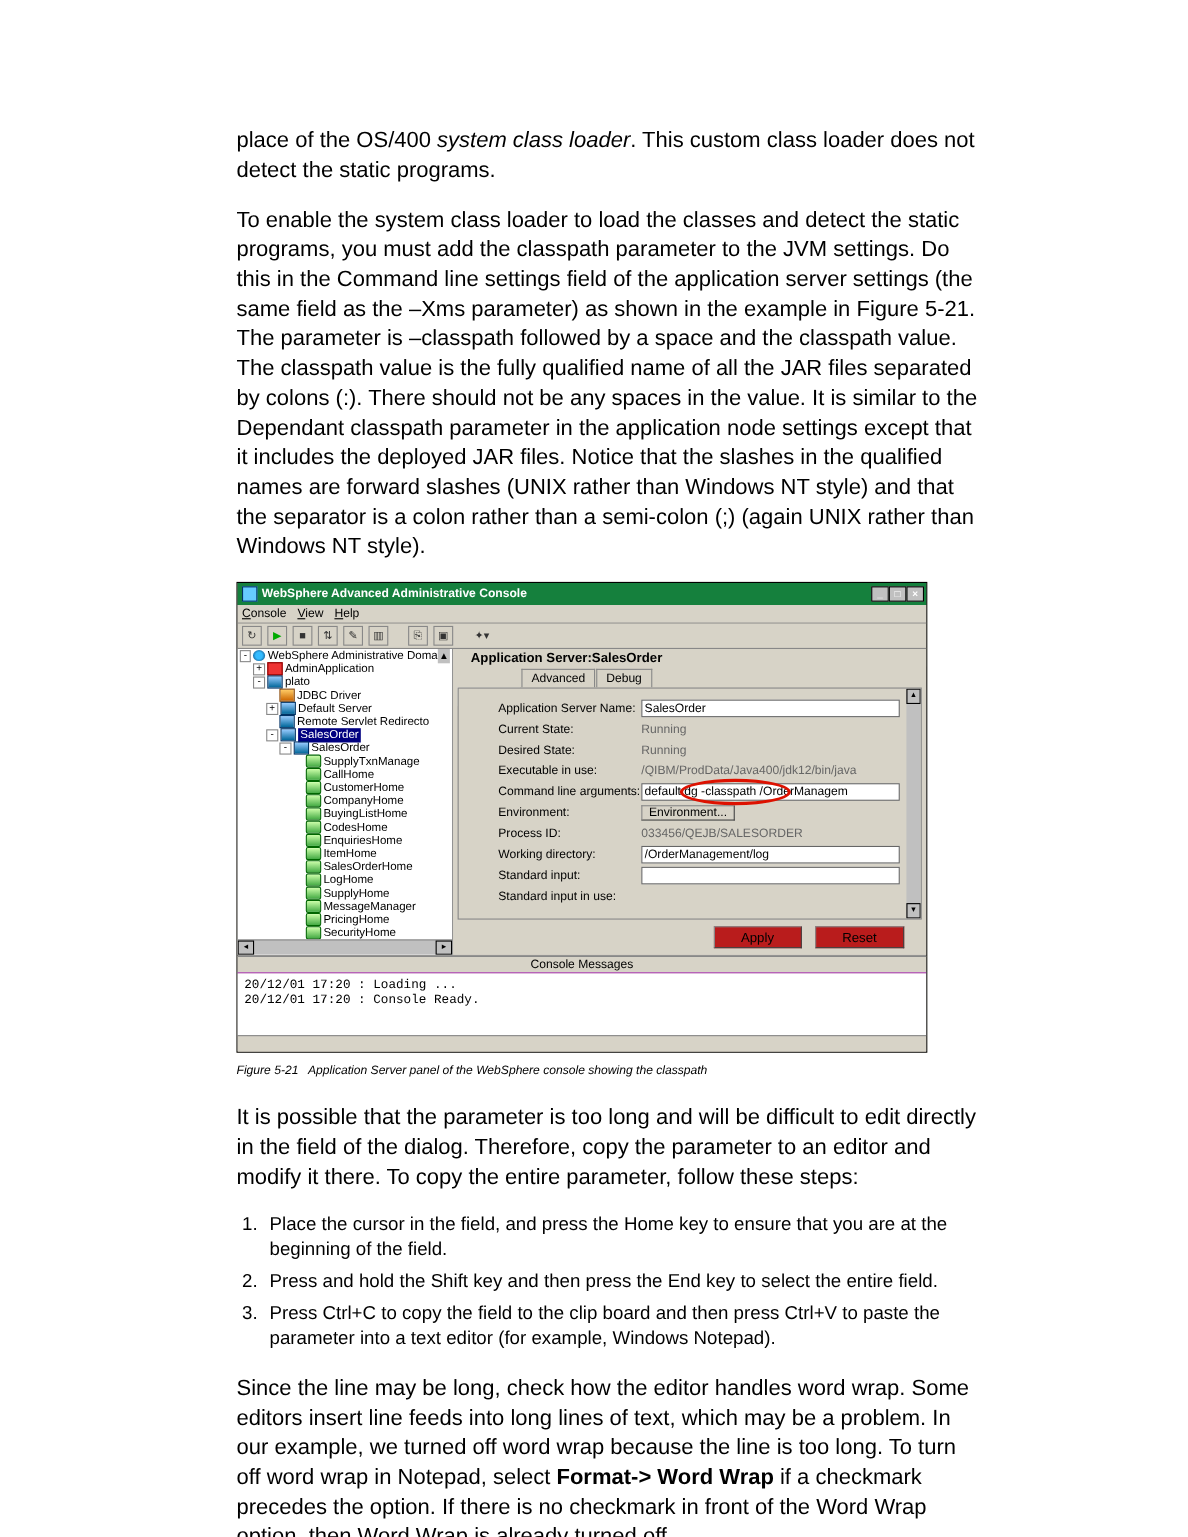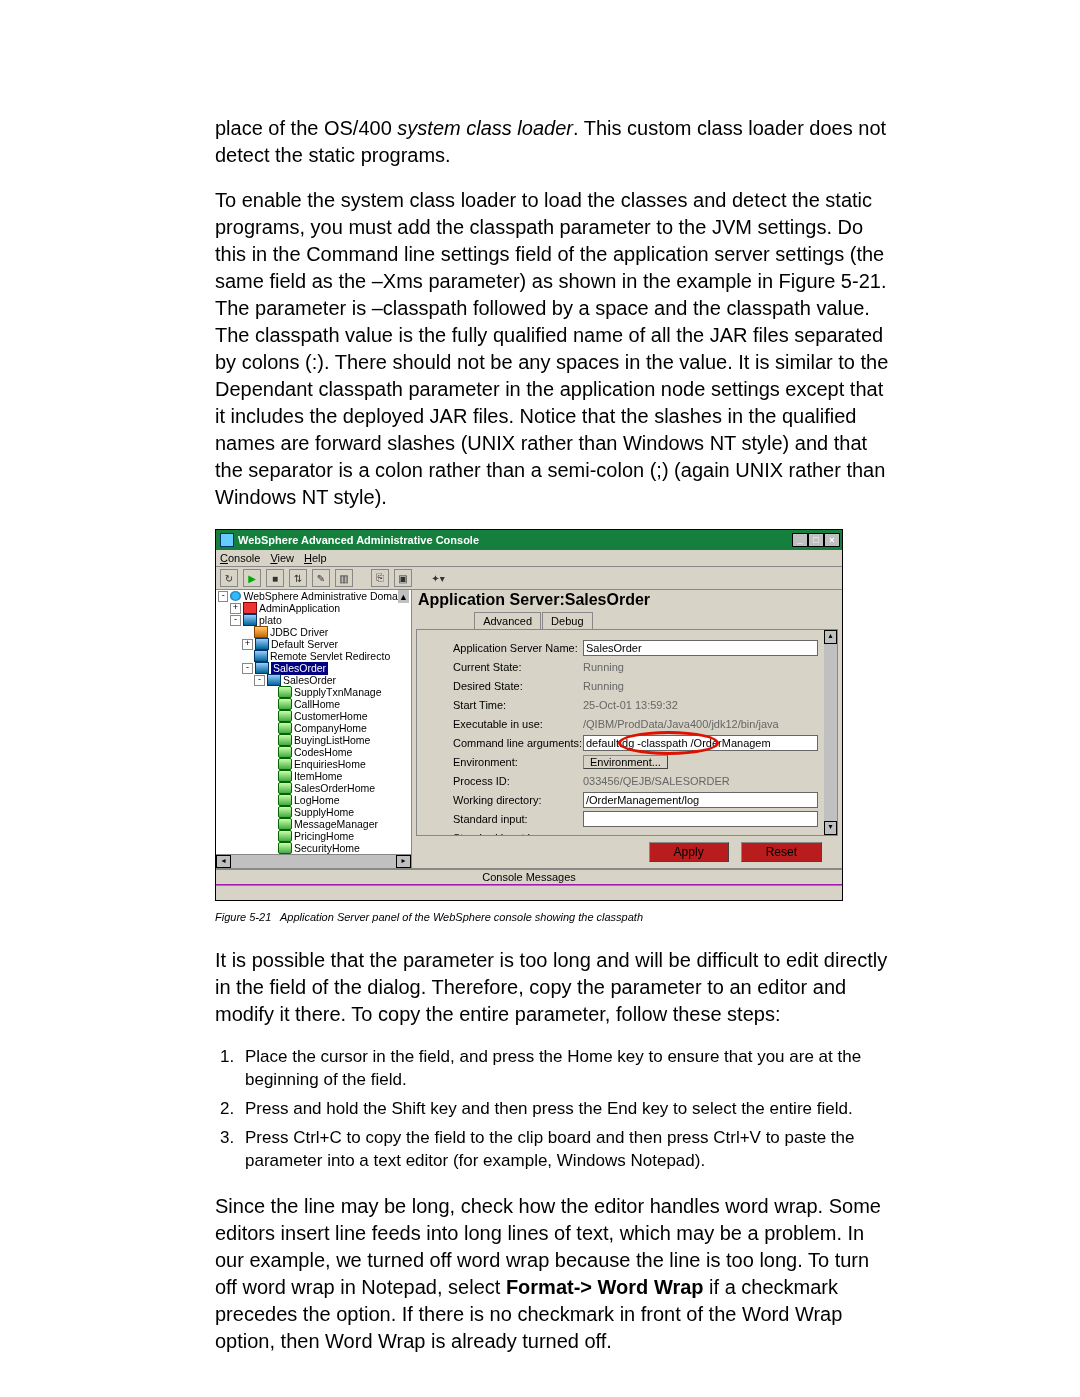--- a/index.html
+++ b/index.html
@@ -53,21 +53,21 @@
   .node-icon{width:12px;height:10px;display:inline-block;margin-right:2px;}
   .ic-globe{background:radial-gradient(circle,#3bf 40%,#036 100%);border-radius:50%;}
   .ic-box{background:#e33;border:1px solid #800;}
   .ic-srv{background:linear-gradient(#9cf,#069);border:1px solid #036;}
   .ic-db{background:linear-gradient(#fc6,#c60);border:1px solid #840;}
   .ic-bean{background:linear-gradient(#cfa,#4a4);border:1px solid #060;border-radius:2px;}
   .tree .sel{background:#000080;color:#fff;padding:0 2px;}
   .tree-scroll{position:absolute;bottom:0;left:0;right:0;height:13px;background:#c0c0c0;display:flex;justify-content:space-between;align-items:center;border-top:1px solid #888;}
   .tree-scroll .ar{width:13px;height:11px;background:#c0c0c0;border:1px solid #000;font-size:8px;text-align:center;line-height:10px;}
   .content-pane{flex:1;background:#d7d3c7;display:flex;flex-direction:column;position:relative;overflow:hidden;}
-  .ctitle{font-weight:bold;font-size:16px;padding:1px 6px;background:#d7d3c7;}
+  .ctitle{font-weight:bold;font-size:12px;padding:1px 16px;background:#d7d3c7;}
   .tabs{display:flex;padding:2px 4px 0 4px;}
   .tab{padding:2px 8px;border:1px solid #888;border-bottom:none;background:#d7d3c7;font-size:11px;margin-right:1px;}
   .tab.active{background:#d7d3c7;position:relative;top:17px;border-color:#fff #444 #d7d3c7 #fff;}
   .tabbody{flex:1;border:1px solid #888;margin:0 4px;background:#d7d3c7;overflow:hidden;position:relative;}
   .tabinner{position:absolute;left:0;right:13px;top:0;bottom:0;padding:8px 6px 4px 36px;}
   .vscroll{position:absolute;right:0;top:0;bottom:0;width:13px;background:#c0c0c0;display:flex;flex-direction:column;justify-content:space-between;}
   .vscroll .ar{height:12px;border:1px solid #000;background:#c0c0c0;font-size:8px;text-align:center;line-height:10px;}
   .frow{display:flex;align-items:center;height:19px;font-size:11px;}
   .flabel{width:130px;color:#000;}
   .fval{flex:1;color:#666;}
@@ -256,24 +256,20 @@
                 </div>
               <div class="frow">
                   <div class="flabel">Current State:</div>
                   <div class="fval">Running</div>
                 </div>
               <div class="frow">
                   <div class="flabel">Desired State:</div>
                   <div class="fval">Running</div>
                 </div>
               <div class="frow">
-                  <div class="flabel">Start Time:</div>
-                  <div class="fval">25-Oct-01 13:59:32</div>
-                </div>
-              <div class="frow">
                   <div class="flabel">Executable in use:</div>
                   <div class="fval">/QIBM/ProdData/Java400/jdk12/bin/java</div>
                 </div>
               <div class="frow" style="position:relative;">
                   <div class="flabel">Command line arguments:</div>
                   <input class="finput" value="default.dg -classpath /OrderManagem" style="">
                   <div class="circle" style="left:165px;top:-2px;"></div>
                 </div>
               <div class="frow">
                   <div class="flabel">Environment:</div>
@@ -300,20 +296,22 @@
               <span class="ar">▾</span>
             </div>
           </div>
           <div class="btnrow">
             <button class="btn">Apply</button>
             <button class="btn">Reset</button>
           </div>
         </div>
       </div>
       <div class="msgbar">Console Messages</div>
+      <div class="console-out">20/12/01 17:20 : Loading ...
+20/12/01 17:20 : Console Ready.</div>
       <div class="statusbar"></div>
     </div>
   </div>
 
   <div class="fig-caption">Figure 5-21   Application Server panel of the WebSphere console showing the classpath</div>
 
   <p class="body-text">It is possible that the parameter is too long and will be difficult to edit directly in the field of the dialog. Therefore, copy the parameter to an editor and modify it there. To copy the entire parameter, follow these steps:</p>
 
   <ol class="steps">
     <li>Place the cursor in the field, and press the Home key to ensure that you are at the beginning of the field.</li>

